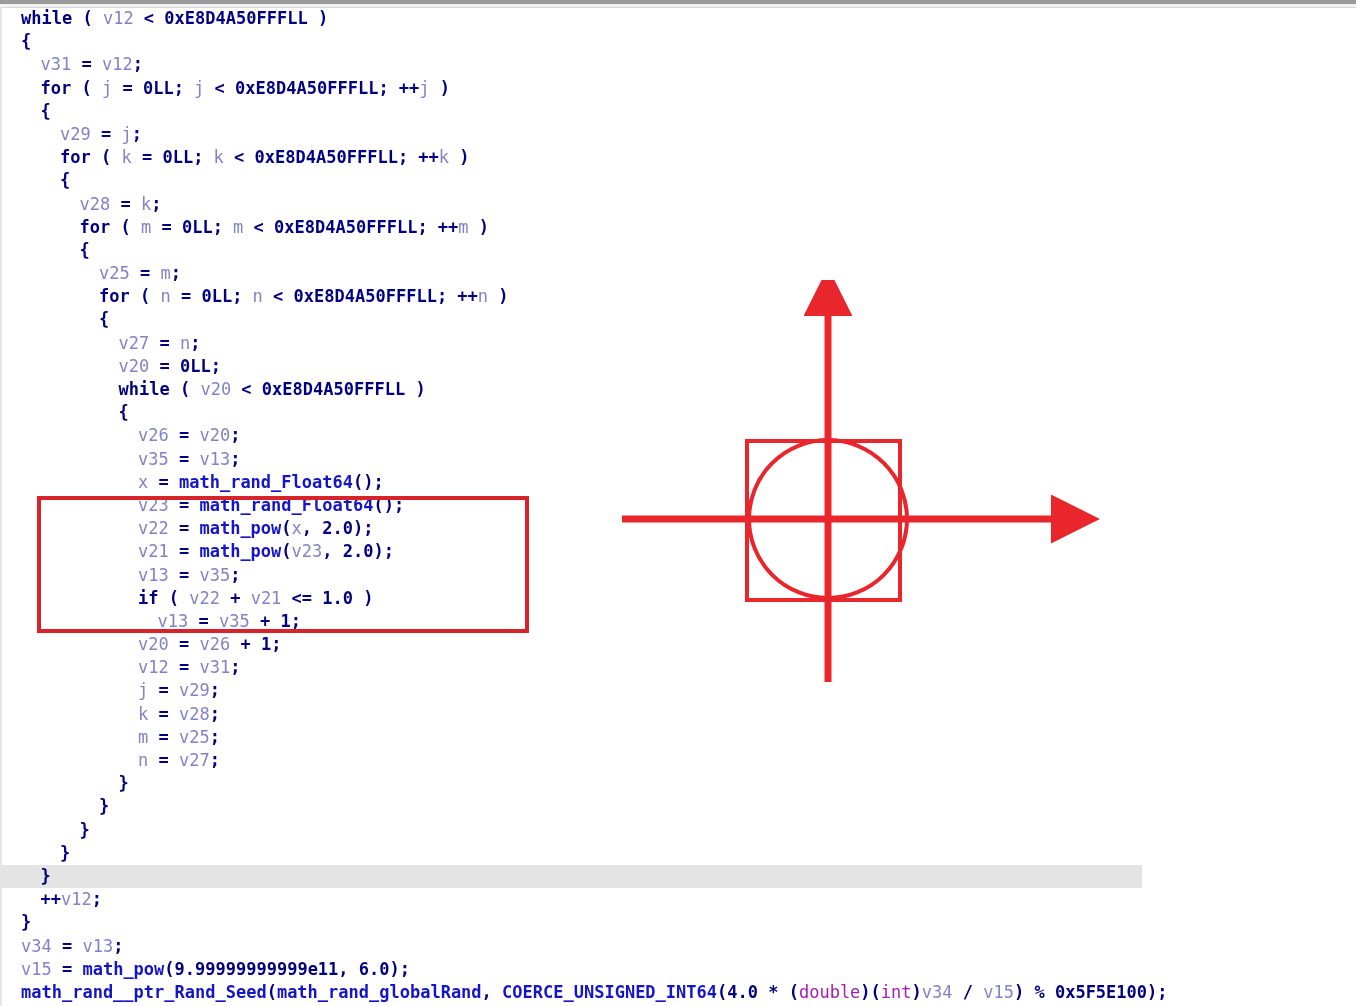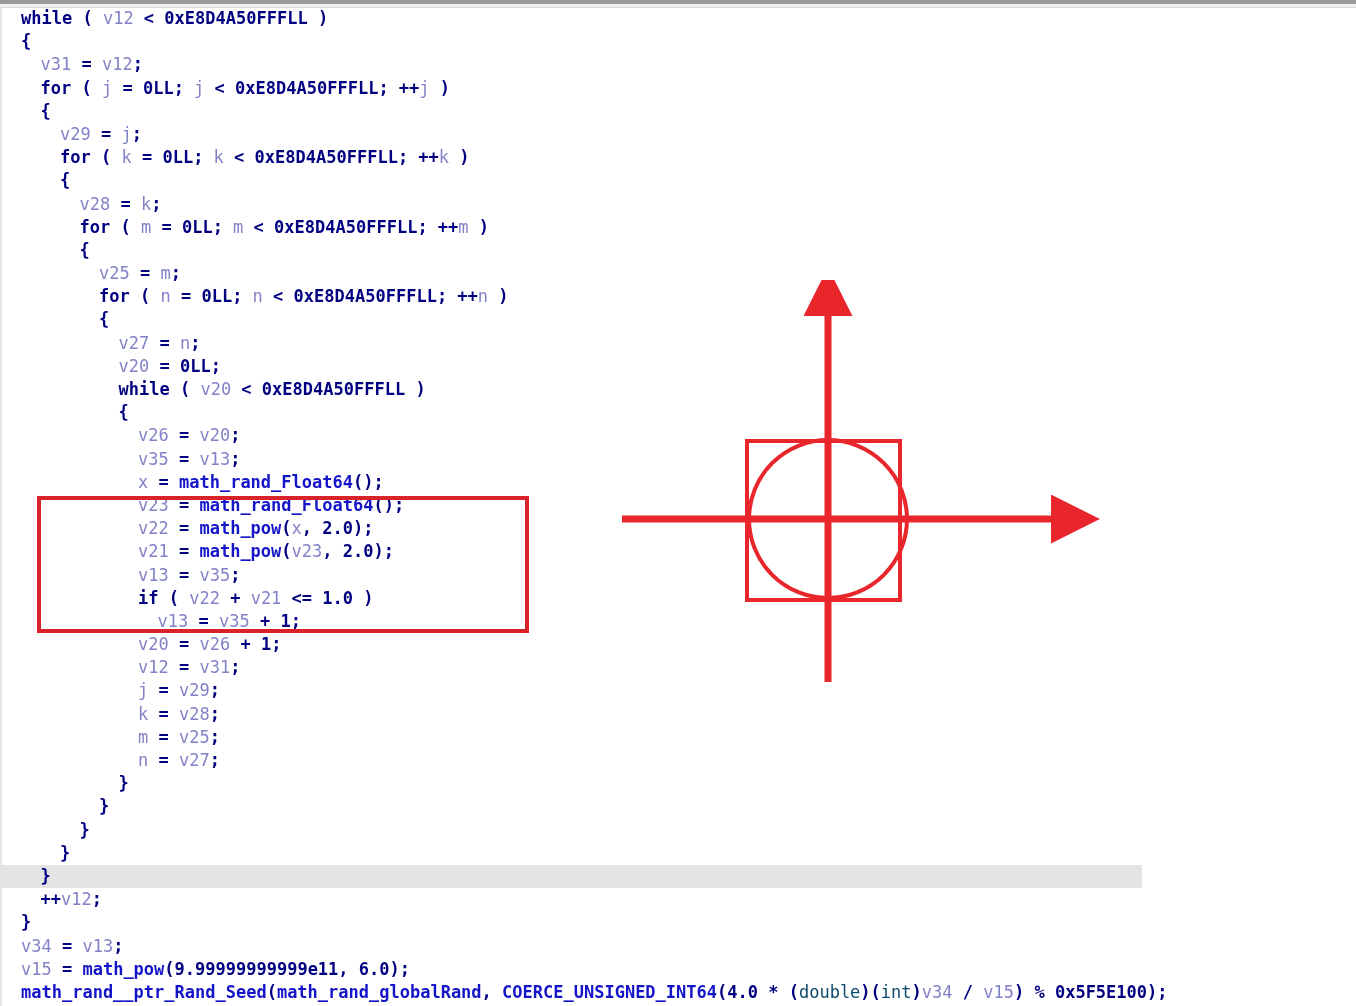--- a/index.html
+++ b/index.html
@@ -67,21 +67,21 @@
   .ln.hl {
     background: #e4e4e4;
   }
 
   
   .kw   { color: #000080; font-weight: bold; }   
   .var  { color: #8282c8; }                      
   .fn   { color: #1414c8; font-weight: bold; }   
   .num  { color: #000080; font-weight: bold; }   
   .pun  { color: #000080; font-weight: bold; }   
-  .cast { color: #0c4a6e; }                      
+  .cast { color: #a21caf; }                      
   .brc  { color: #000080; font-weight: bold; }
 
   
   .anno-box {
     position: absolute;
     left: 37px;
     top: 496px;
     width: 492px;
     height: 137px;
     border: 4px solid #d8232a;

